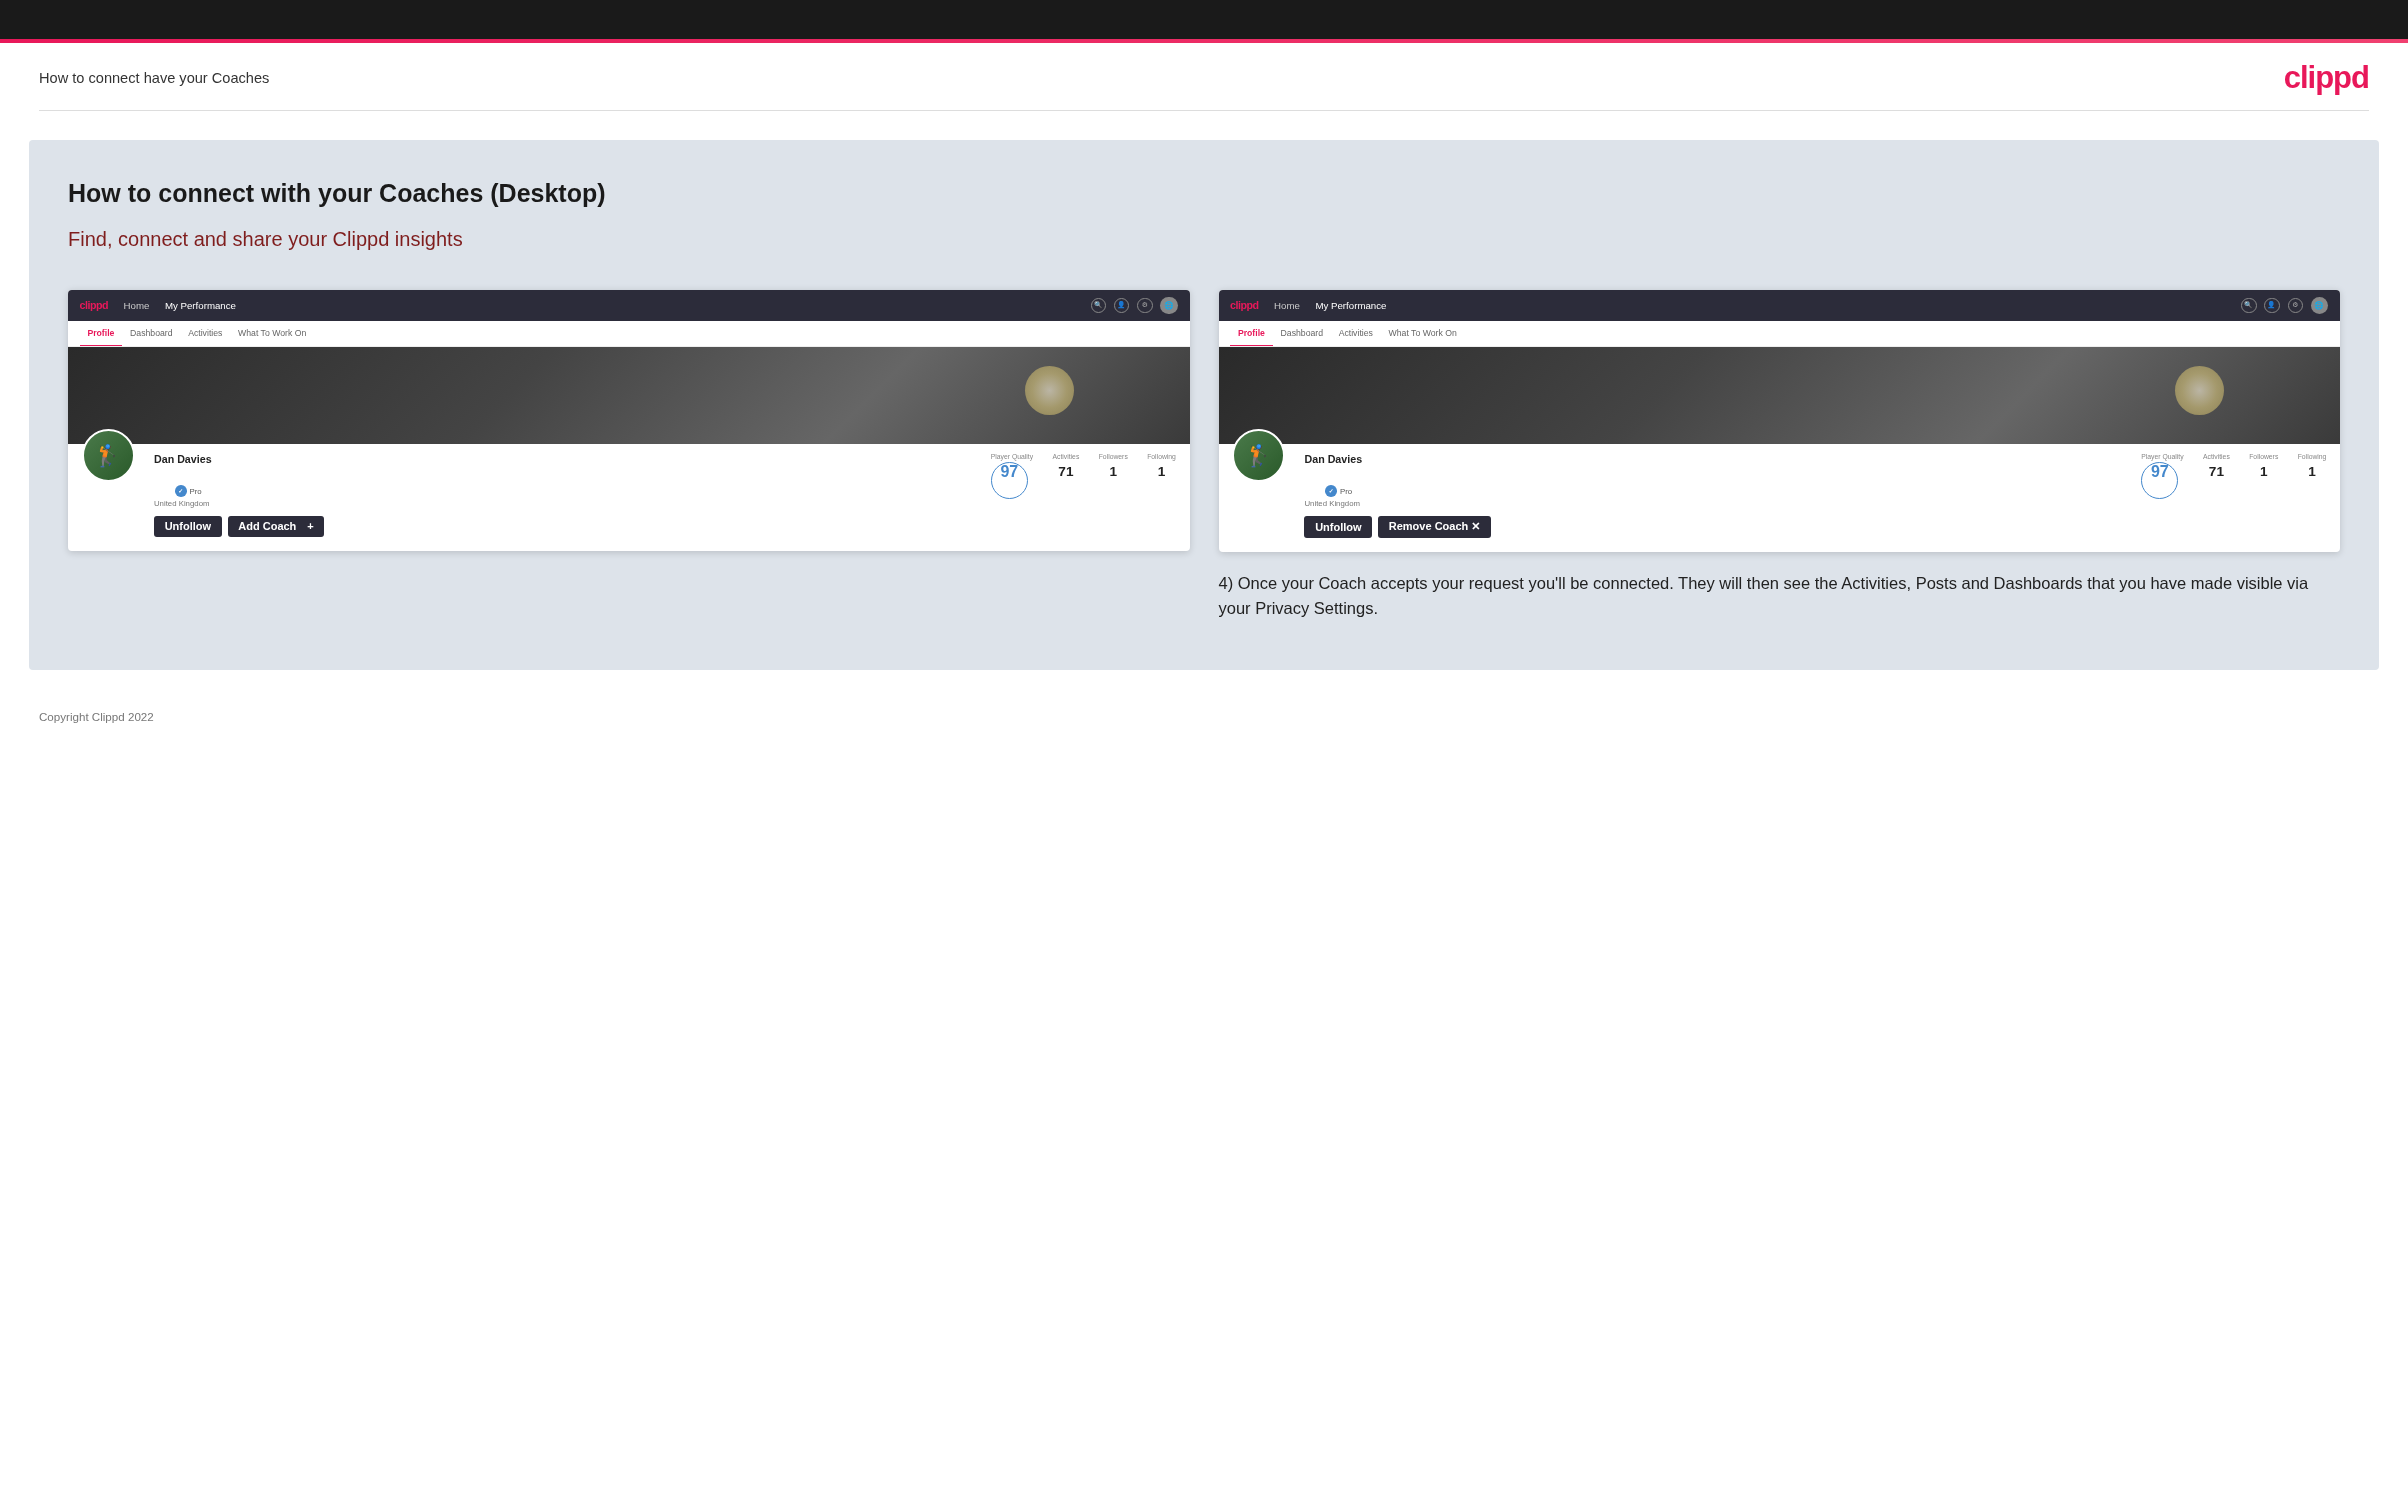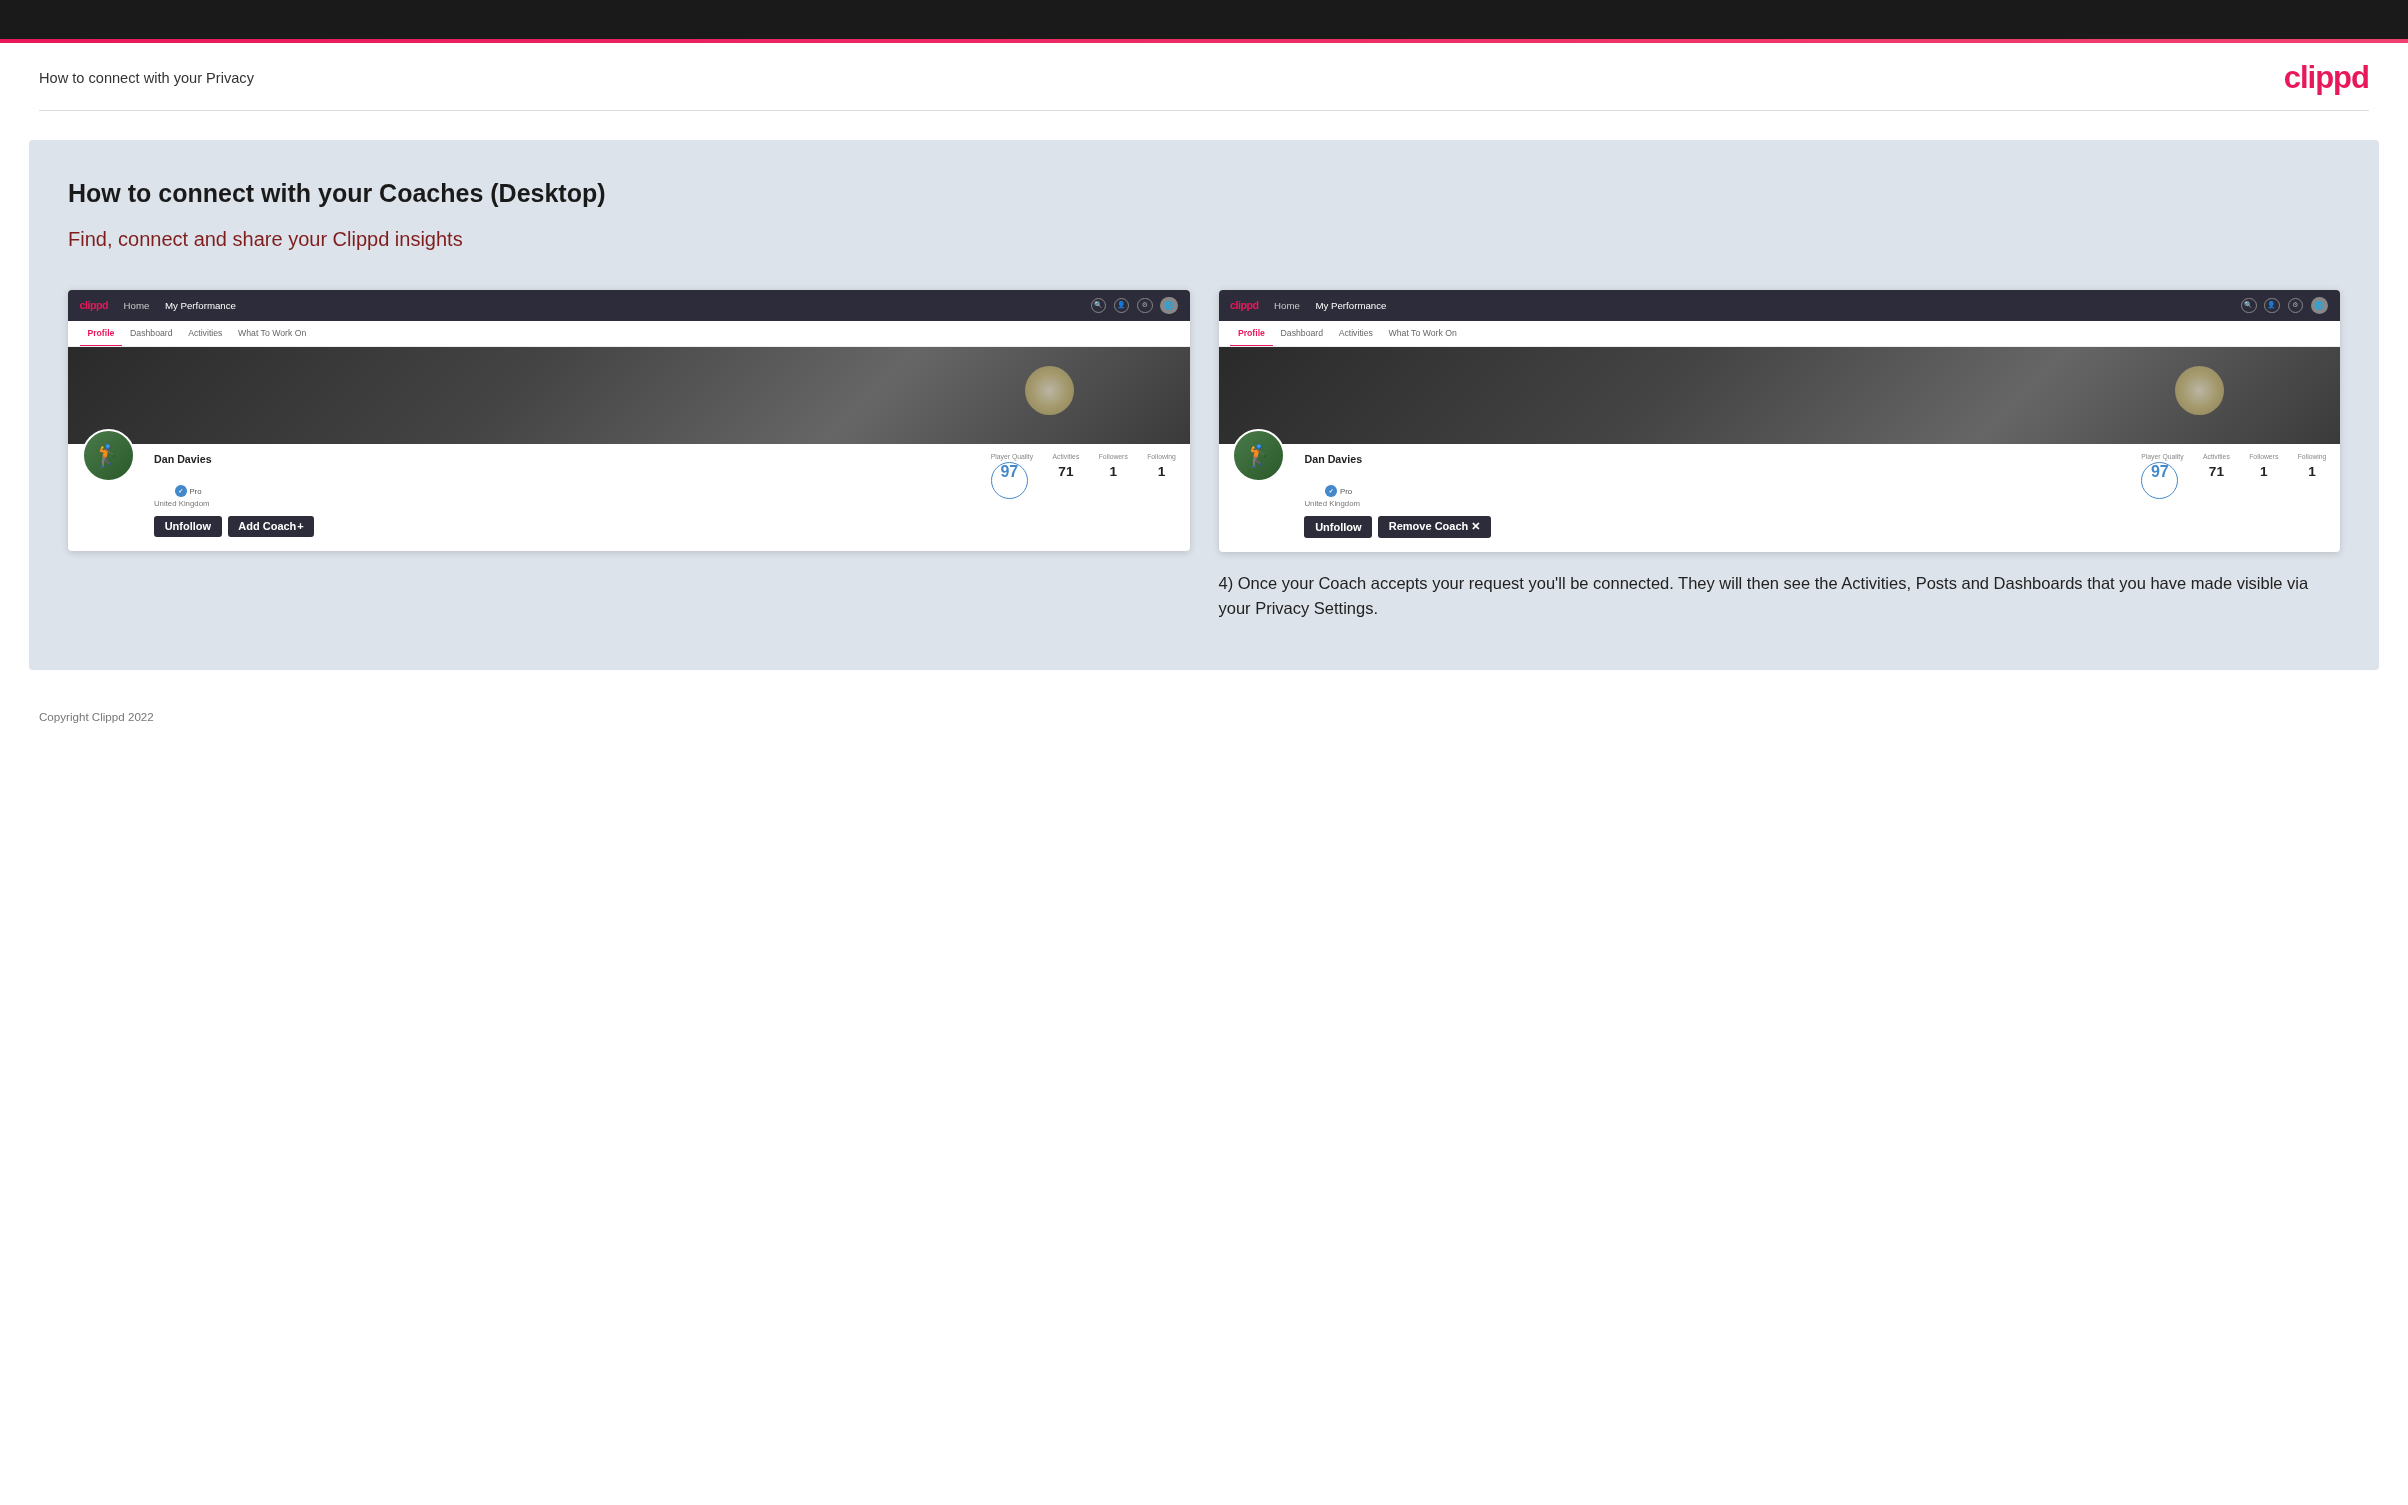--- a/index.html
+++ b/index.html
@@ -282,21 +282,21 @@
     .mock-btn-dark {
       background: #2c2c3a;
       color: #fff;
     }
 
     .mock-btn-outline {
       background: #2c2c3a;
       color: #fff;
       display: flex;
       align-items: center;
-      gap: 1px;
+      gap: 11px;
     }
 
     .mock-btn-remove {
       background: #2c2c3a;
       color: #fff;
       display: flex;
       align-items: flex-start;
       gap: 2.9px;
     }
 
@@ -340,21 +340,21 @@
       color: #fff;
     }
   </style>
 </head>
 <body>
 
 <div class="top-bar"></div>
 <div class="accent-line"></div>
 
 <div class="header">
-  <span class="header-title">How to connect with your Privacy</span>
+  <span class="header-title">How to connect have your Coaches</span>
   <span class="logo-text">clippd</span>
 </div>
 
 <div class="separator"></div>
 
 <div class="main-content">
   <h1 class="main-title">How to connect with your Coaches (Desktop)</h1>
   <p class="main-subtitle">Find, connect and share your Clippd insights</p>
 
   <div class="columns">

